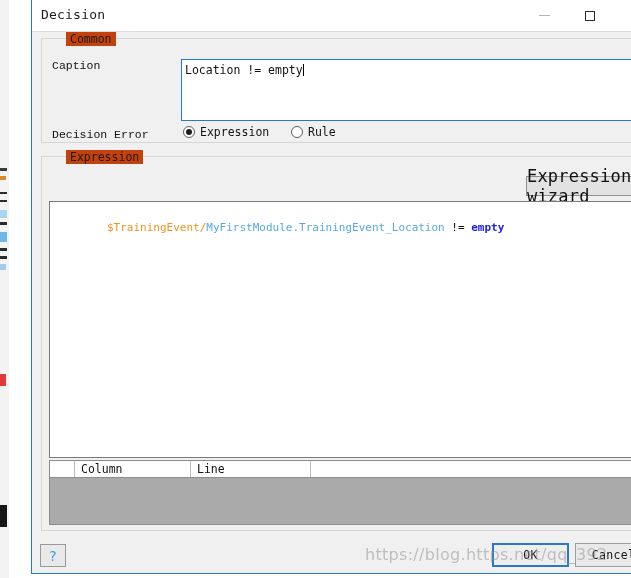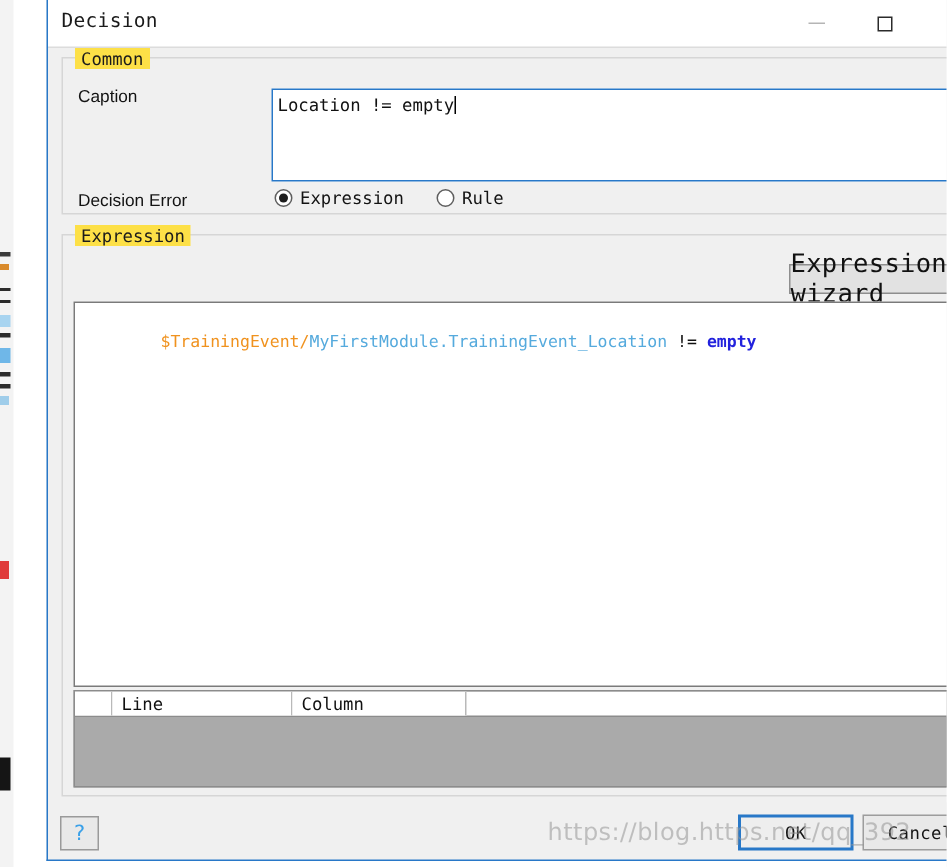--- a/index.html
+++ b/index.html
@@ -93,22 +93,22 @@
 
   
   .groupbox {
     position: absolute;
     border: 1px solid #d6d6d6;
     box-sizing: border-box;
   }
   .group-legend {
     position: absolute;
     top: -7px;
-    left: 8px;
-    background: #fde047;
+    left: 24px;
+    background: #c2410c;
     padding: 0 4px;
     font-size: 11.5px;
     color: #1b1b1b;
     font-family: "DejaVu Sans Mono", monospace;
   }
 
   #group-common {
     left: 9px;
     top: 38px;
     width: 606px;
@@ -119,21 +119,21 @@
     top: 156px;
     width: 606px;
     height: 375px;
   }
 
   
   .field-label {
     position: absolute;
     font-size: 11.5px;
     color: #131313;
-    font-family: Liberation Sans, sans-serif;
+    font-family: Liberation Mono, monospace;
     white-space: nowrap;
   }
   #label-caption { left: 10px; top: 20px; }
   #label-decision-type { left: 10px; top: 89px; }
 
   
   #caption-box {
     position: absolute;
     left: 139px;
     top: 20px;
@@ -425,22 +425,22 @@
 
     <div id="expr-editor">
       <div id="expr-line">
         <span class="tok-var">$TrainingEvent</span><span class="tok-var">/</span><span class="tok-path">MyFirstModule.TrainingEvent_Location</span><span class="tok-op"> != </span><span class="tok-kw">empty</span>
       </div>
     </div>
 
     <div id="error-grid">
       <div id="grid-header">
         <div class="grid-th c0"></div>
+        <div class="grid-th c2">Column</div>
         <div class="grid-th c1">Line</div>
-        <div class="grid-th c2">Column</div>
       </div>
       <div id="grid-body"></div>
     </div>
   </div>
 
   <div id="footer">
     <div id="help-btn">
       <span class="glyph">?</span>
     </div>
     <div class="dlg-btn" id="cancel-btn">Cancel</div>

